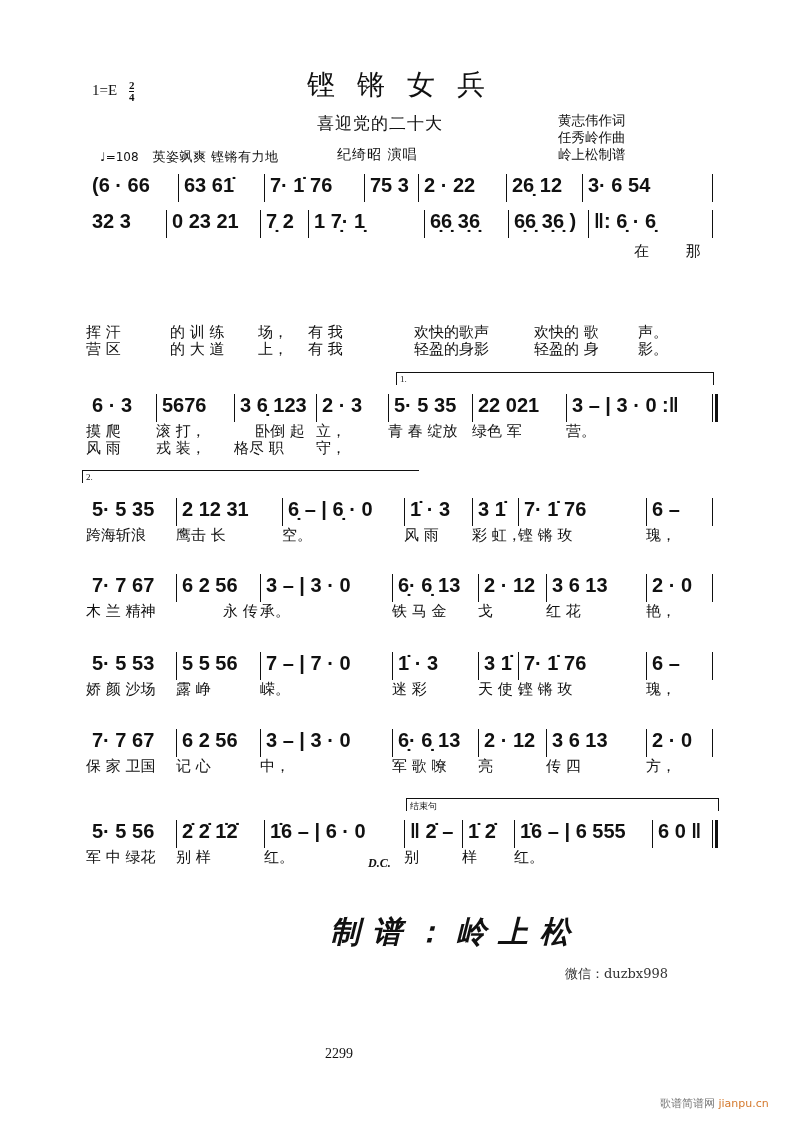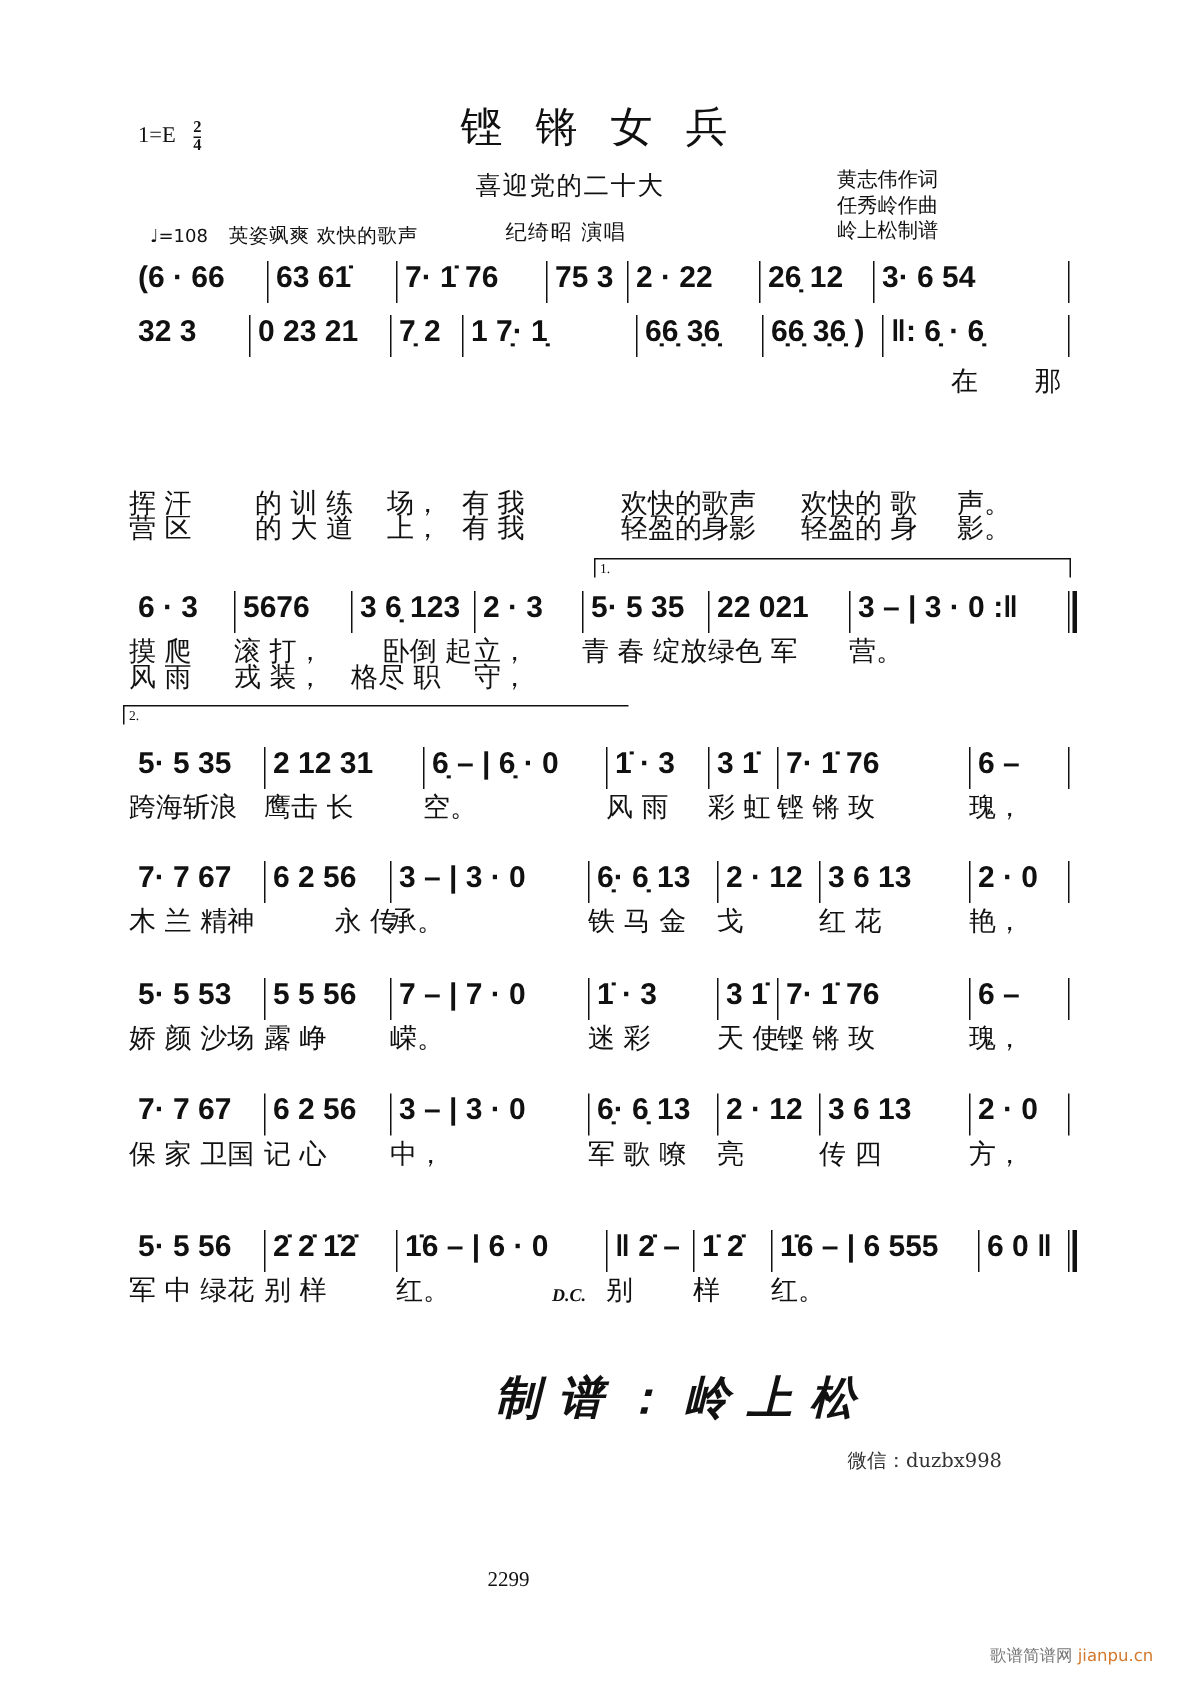--- a/index.html
+++ b/index.html
@@ -13,21 +13,21 @@
     .tempo { left: 100px; top: 148px; font-family: "DejaVu Sans", sans-serif; font-size: 12px; }
     .tempo .expr { margin-left: 10px; font-size: 13px; letter-spacing: 0.5px; }
     .singer { left: 337px; top: 146px; font-family: "DejaVu Serif", serif; font-size: 14px; letter-spacing: 1px; }
 
     .row { position: absolute; left: 86px; width: 628px; height: 44px; }
     .notes { position: absolute; left: 0; top: 0; width: 100%; height: 26px; font-family: "Liberation Sans", sans-serif; font-weight: bold; font-size: 20px; white-space: nowrap; }
     .seg { position: absolute; top: 0; height: 26px; line-height: 26px; }
     .bar { position: absolute; top: 2px; width: 1.3px; height: 28px; background: #111; }
     .bar.fin { width: 1px; }
     .bar.fin::after { content: ""; position: absolute; left: 3px; top: 0; width: 3px; height: 28px; background: #111; }
-    .lyric { position: absolute; font-family: "DejaVu Serif", serif; font-size: 18px; white-space: nowrap; letter-spacing: 0px; }
+    .lyric { position: absolute; font-family: "DejaVu Serif", serif; font-size: 15px; white-space: nowrap; letter-spacing: 0px; }
     .volta { position: absolute; border-top: 1px solid #111; border-left: 1px solid #111; font-family: "Liberation Serif", serif; font-size: 9px; padding: 1px 3px; height: 10px; }
     .volta.close { border-right: 1px solid #111; }
 
     .signature { left: 330px; top: 912px; font-family: "DejaVu Serif", serif; font-weight: bold; font-size: 30px; letter-spacing: 12px; font-style: italic; }
     .wechat { left: 565px; top: 965px; font-family: "DejaVu Serif", serif; font-size: 13px; color: #333; }
     .pagenum { left: 325px; top: 1046px; font-family: "Liberation Serif", serif; font-size: 14px; }
     .watermark { left: 660px; top: 1096px; font-family: "DejaVu Sans", sans-serif; font-size: 11px; color: #777; }
     .watermark .site { color: #d4782c; }
     .dc { position: absolute; font-family: "Liberation Serif", serif; font-style: italic; font-weight: bold; font-size: 12px; }
   </style>
@@ -43,21 +43,21 @@
 </div>
 <div class="abs title">铿锵女兵</div>
 <div class="abs subtitle">喜迎党的二十大</div>
 <div class="abs credits">
   <div>黄志伟作词</div>
   <div>任秀岭作曲</div>
   <div>岭上松制谱</div>
 </div>
 <div class="abs tempo">
   <span>♩=108</span>
-  <span class="expr">英姿飒爽 欢快的歌声</span>
+  <span class="expr">英姿飒爽 铿锵有力地</span>
 </div>
 <div class="abs singer">纪绮昭 演唱</div>
 
 <div id="score">
     <div class="row" style="top: 172px;">
       <div class="notes">
         <span class="seg" style="left: 6px;">(6 · 66</span>
         <span class="seg" style="left: 98px;">63 61̇</span>
         <span class="bar" style="left: 92px;"></span>
         <span class="seg" style="left: 184px;">7· 1̇ 76</span>
@@ -249,20 +249,21 @@
         <span class="seg" style="left: 324px;">‖ 2̇ –</span>
         <span class="bar" style="left: 318px;"></span>
         <span class="seg" style="left: 382px;">1̇ 2̇</span>
         <span class="bar" style="left: 376px;"></span>
         <span class="seg" style="left: 434px;">1̇6 – | 6 555</span>
         <span class="bar" style="left: 428px;"></span>
         <span class="seg" style="left: 572px;">6 0 ‖</span>
         <span class="bar" style="left: 566px;"></span>
         <span class="bar fin" style="left: 626px;"></span>
       </div>
+      <div class="volta close" style="left: 320px; width: 305px; top: -20px;">结束句</div>
       <span class="dc" style="left: 282px; top: 38px;">D.C.</span>
       <span class="lyric" style="left: 0px; top: 30px;">军 中 绿花</span>
       <span class="lyric" style="left: 90px; top: 30px;">别 样</span>
       <span class="lyric" style="left: 178px; top: 30px;">红。</span>
       <span class="lyric" style="left: 318px; top: 30px;">别</span>
       <span class="lyric" style="left: 376px; top: 30px;">样</span>
       <span class="lyric" style="left: 428px; top: 30px;">红。</span>
     </div>
   </div>
 

